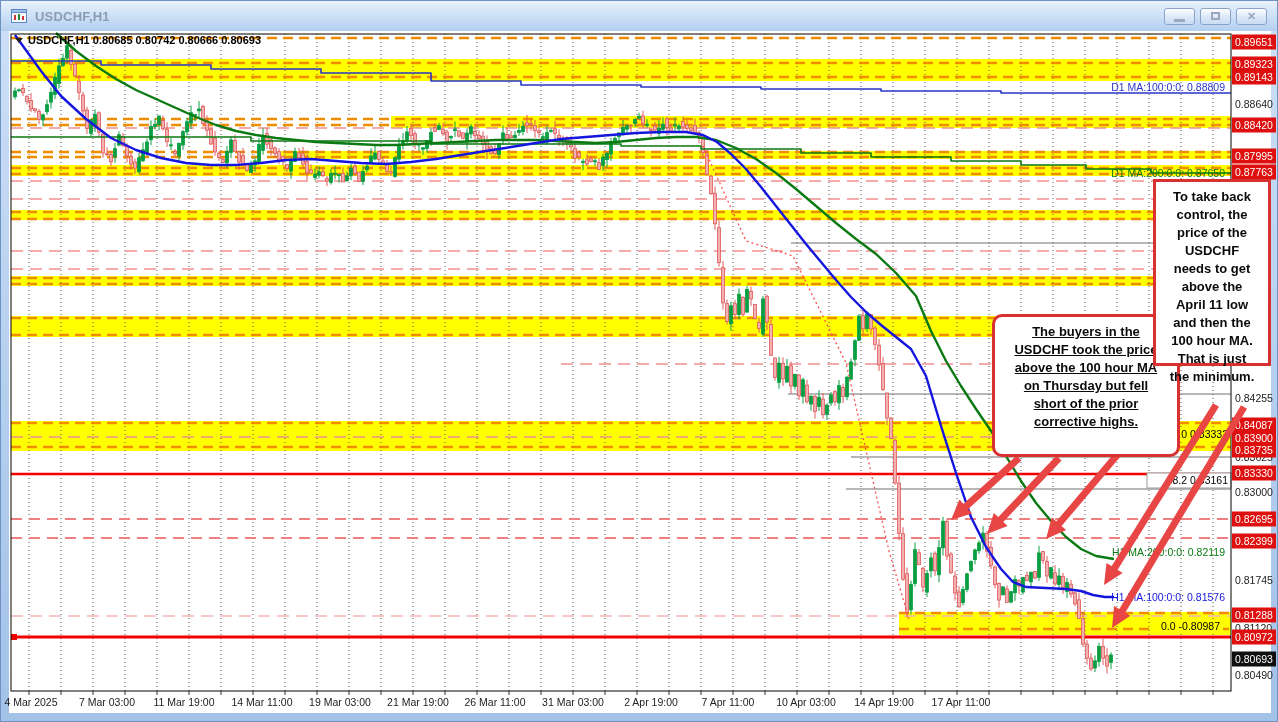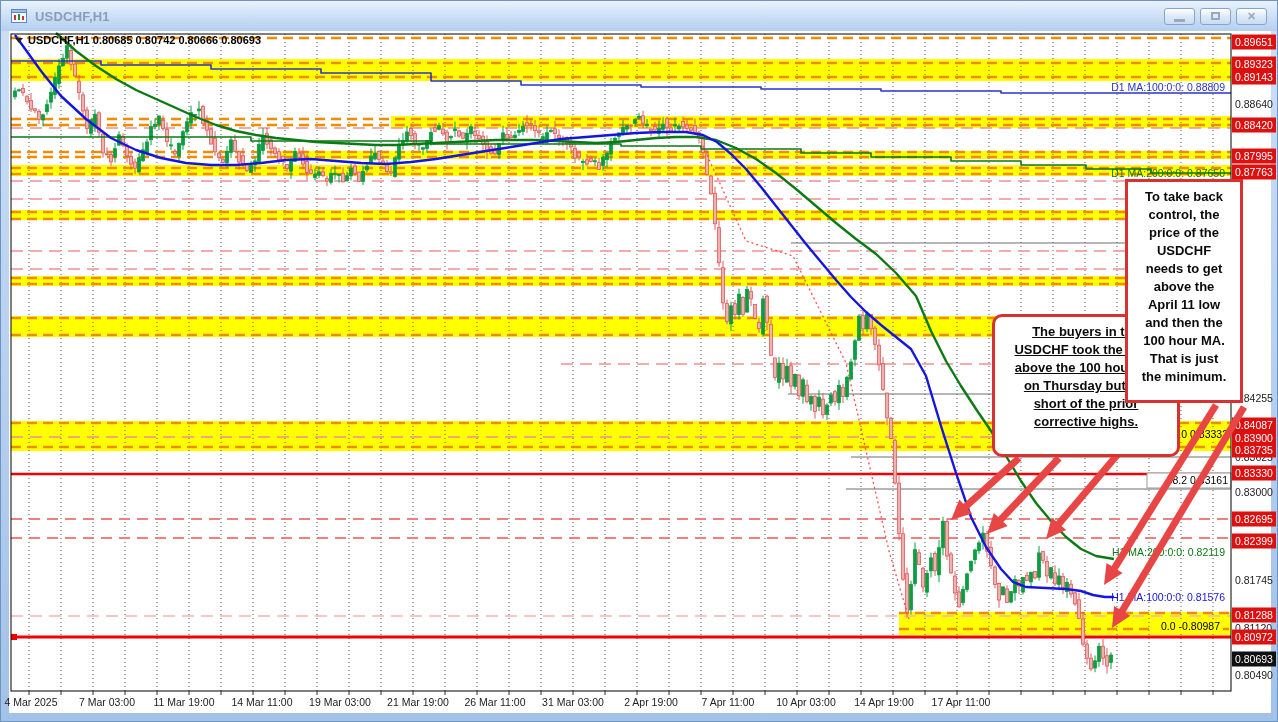--- a/index.html
+++ b/index.html
@@ -804,21 +804,21 @@
         </button>
     </span>
   </div>
 
   <div class="anno" id="anno-buyers" style="left: 991px; top: 313px; width: 188px; height: 143px; text-decoration: underline;">The buyers in the
 USDCHF took the price
 above the 100 hour MA
 on Thursday but fell
 short of the prior
 corrective highs.</div>
-  <div class="anno" id="anno-control" style="left: 1124px; top: 178px; width: 118px; height: 224px;">To take back
+  <div class="anno" id="anno-control" style="left: 1152px; top: 178px; width: 118px; height: 187px;">To take back
 control, the
 price of the
 USDCHF
 needs to get
 above the
 April 11 low
 and then the
 100 hour MA.
 That is just
 the minimum.</div>

